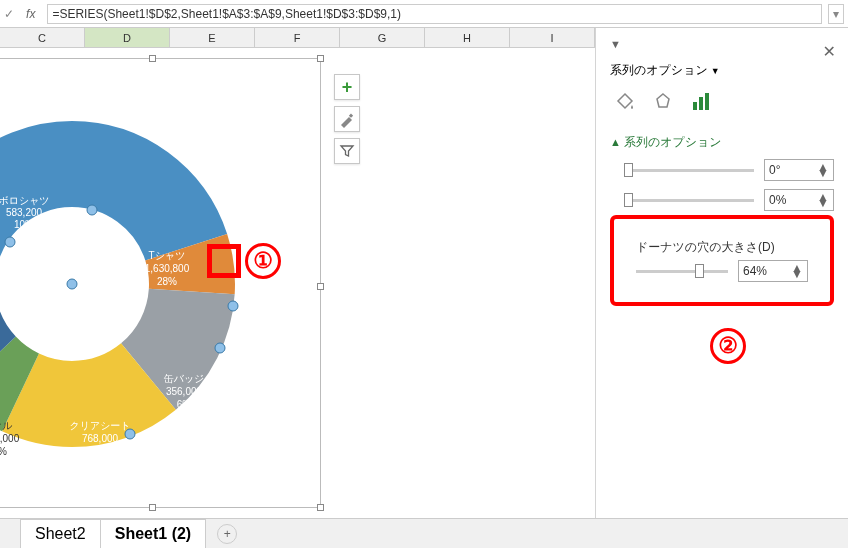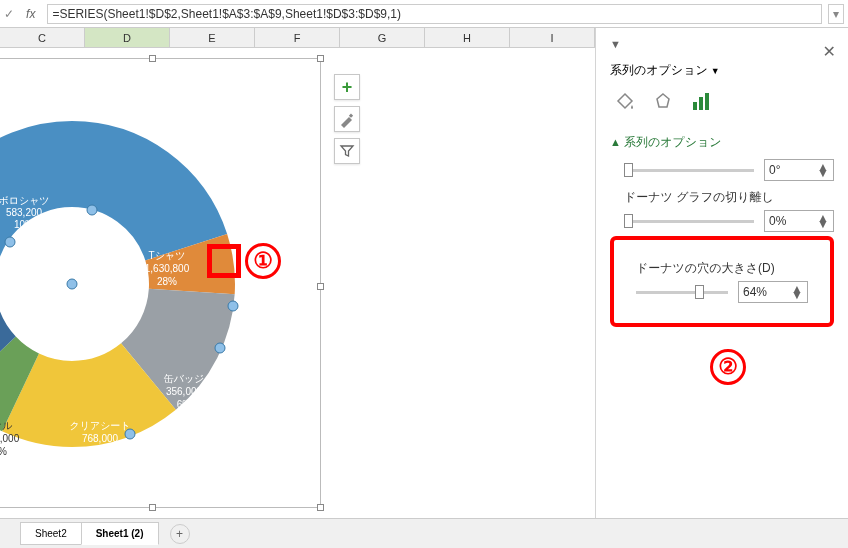--- a/index.html
+++ b/index.html
@@ -29,21 +29,21 @@
 .sh{color:#2a7a3a;font-weight:normal;font-size:11px}
 .ctrl{margin:8px 0 0 14px;font-size:11px;color:#333}
 .row{display:flex;align-items:center;margin-top:4px}
 .slider{flex:1;height:3px;background:#ccc;margin-right:10px;position:relative}
 .thumb{position:absolute;width:9px;height:14px;background:#fff;border:1px solid #888;top:-6px}
 .numbox{width:70px;height:22px;border:1px solid #aaa;display:flex;align-items:center;padding:0 4px;justify-content:space-between}
 .spin{display:flex;flex-direction:column;font-size:6px;color:#666;line-height:6px}
 .hl{border:4px solid #f00;border-radius:6px;padding:4px 6px;margin-top:4px}
 .ann2{margin:22px 0 0 100px}
 .tabs{position:absolute;bottom:0;left:0;right:0;height:30px;background:#f0f0f0;border-top:1px solid #ccc;display:flex;align-items:center;padding-left:20px;gap:0}
-.tab{padding:5px 14px;border:1px solid #ccc;background:#fff;margin-right:-1px;font-size:10px}
+.tab{padding:5px 14px;border:1px solid #ccc;background:#fff;margin-right:-1px;font-size:16px}
 .tab.on{border-bottom-color:#fff;font-weight:bold}
 .plus{margin-left:12px;width:20px;height:20px;border:1px solid #ccc;border-radius:50%;display:flex;align-items:center;justify-content:center;color:#666}
 svg{overflow:visible}
 .seglbl{fill:#fff;font-size:10px;text-anchor:middle}
 .seglbl.dk{fill:#333}
 .selpt{fill:#8fc0e8;stroke:#3a7aa8;stroke-width:1}
 </style>
 </head>
 <body>
 
@@ -167,21 +167,20 @@
               <span>0°</span>
               <div class="spin">
                 <span>▲</span>
                 <span>▼</span>
               </div>
             </div>
         </div>
       </div>
 
       <div class="ctrl">
-        <div>ドーナツ グラフの切り離し</div>
         <div class="row">
           <div class="slider">
               <div class="thumb" style="left:0"></div>
             </div>
           <div class="numbox">
               <span>0%</span>
               <div class="spin">
                 <span>▲</span>
                 <span>▼</span>
               </div>

